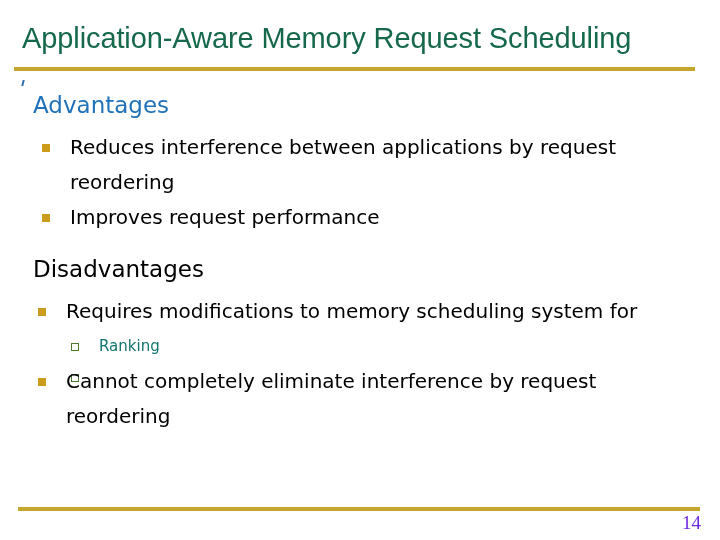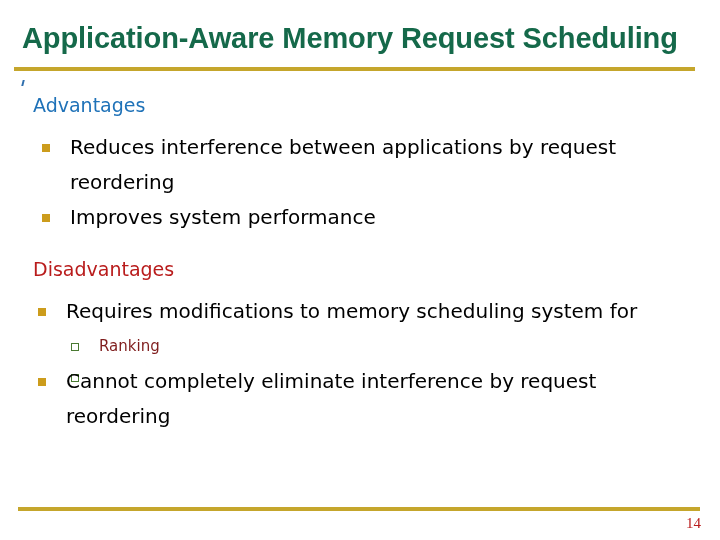--- a/index.html
+++ b/index.html
@@ -24,21 +24,21 @@
     top: 18px;
     width: 666px;
     height: 58px;
     overflow: hidden;
   }
   .title-text {
     margin: 0;
     font-family: "Liberation Sans", sans-serif;
     font-size: 29px;
     line-height: 40px;
-    font-weight: bold;
+    font-weight: normal;
     color: #15694a;
     letter-spacing: -0.1px;
     white-space: normal;
   }
 
   
   .rule-top {
     position: absolute;
     left: 14px;
     top: 67px;
@@ -71,35 +71,35 @@
     position: absolute;
     left: 0;
     top: 74px;
     width: 720px;
     height: 420px;
   }
 
   .section-head {
     margin: 0;
     font-family: "DejaVu Sans", sans-serif;
-    font-size: 19px;
+    font-size: 23px;
     font-weight: normal;
     line-height: 30px;
   }
   .head-advantages {
     position: absolute;
     left: 33px;
     top: 16px;
     color: #1f72b8;
   }
   .head-disadvantages {
     position: absolute;
     left: 33px;
     top: 180px;
-    color: #b91c1c;
+    color: #000000;
   }
 
   
   ul.lvl1 {
     list-style: none;
     margin: 0;
     padding: 0;
     position: absolute;
   }
   ul.lvl1.adv  { left: 4px; top: 56px;  width: 660px; }
@@ -128,40 +128,40 @@
     margin: 2px 0 2px 0;
     padding: 0;
   }
   li.b2 {
     position: relative;
     padding-left: 33px;
     margin-left: 0;
     font-family: "DejaVu Sans", sans-serif;
     font-size: 15px;
     line-height: 31px;
-    color: #7f1d1d;
+    color: #0f766e;
   }
   li.b2 > .sq-hollow {
     position: absolute;
     left: 5px;
     top: 12px;
     width: 6px;
     height: 6px;
     border: 1.5px solid #4a7a32;
     background: transparent;
   }
 
   
   .page-number {
     position: absolute;
     right: 19px;
     top: 514px;
     font-family: "Liberation Serif", serif;
-    font-size: 15px;
-    color: #b91c1c;
+    font-size: 19px;
+    color: #6d28d9;
     line-height: 18px;
   }
 </style>
 </head>
 <body>
 
 <div id="slide">
 
   <div class="title-block">
     <h1 class="title-text">Application-Aware Memory Request Scheduling</h1>
@@ -174,21 +174,21 @@
 
     <h2 class="section-head head-advantages">Advantages</h2>
 
     <ul class="lvl1 adv">
       <li class="b1">
         <span class="sq-fill"></span>
         <span>Reduces interference between applications by request reordering</span>
       </li>
       <li class="b1">
         <span class="sq-fill"></span>
-        <span>Improves system performance</span>
+        <span>Improves request performance</span>
       </li>
     </ul>
 
     <h2 class="section-head head-disadvantages">Disadvantages</h2>
 
     <ul class="lvl1 dis">
       <li class="b1">
         <span class="sq-fill"></span>
         <span>Requires modifications to memory scheduling system for</span>
         <ul class="lvl2">

